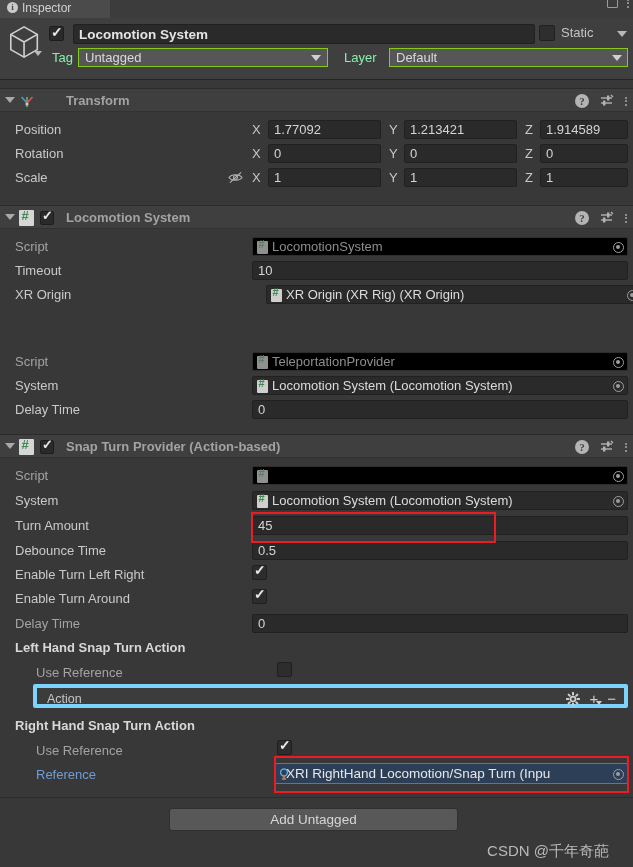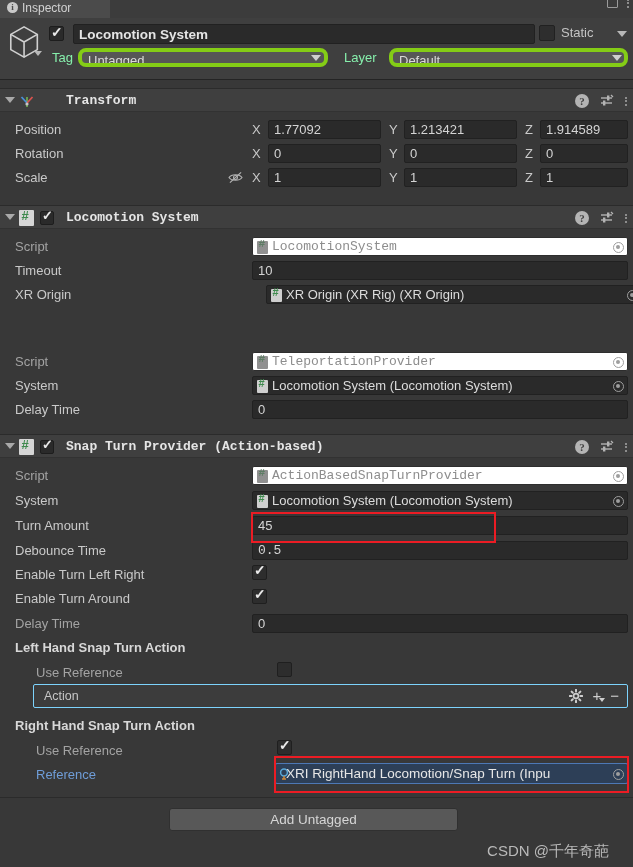--- a/index.html
+++ b/index.html
@@ -92,21 +92,21 @@
     position: absolute; left: 617px; top: 9px;
     width: 0; height: 0;
     border-left: 5px solid transparent; border-right: 5px solid transparent;
     border-top: 6px solid #b8b8b8;
   }
 
   .go-row2 { position: absolute; left: 0; top: 29px; width: 633px; height: 22px; }
   .mini-label { position: absolute; font-size: 13px; color: #86efac; }
   .dropdown {
     position: absolute; height: 19px;
-    background: #565656; border: 4px solid #84cc16; border-radius: 8px;
+    background: #565656; border: 1px solid #84cc16; border-radius: 0;
     color: #dadada; font-size: 13px; line-height: 17px; padding-left: 6px;
     white-space: nowrap; overflow: hidden;
   }
   .dd-caret {
     position: absolute; top: 7px;
     width: 0; height: 0;
     border-left: 5px solid transparent; border-right: 5px solid transparent;
     border-top: 6px solid #cfcfcf;
   }
 
@@ -138,21 +138,21 @@
     position: absolute; left: 40px; top: 5px;
     width: 14px; height: 14px; background: #2a2a2a;
     border: 1px solid #1d1d1d; border-radius: 2px;
   }
   .comp-check::after {
     content: "✓"; position: absolute; left: 1px; top: -4px;
     font-size: 13px; color: #e8e8e8; font-weight: bold;
   }
   .comp-title {
     position: absolute; top: 4px;
-    font-size: 13px; font-weight: bold; color: #e5e5e5; font-family: Liberation Mono, monospace;
+    font-size: 13px; font-weight: bold; color: #a3a3a3;
   }
   .comp-tools { position: absolute; right: 6px; top: 5px; display: flex; align-items: center; gap: 11px; }
   .help-icon {
     width: 14px; height: 14px; border-radius: 50%;
     background: #b4b4b4; color: #3f3f3f;
     font-size: 11px; font-weight: bold; line-height: 14px; text-align: center;
     font-family: "Liberation Serif", serif;
   }
   .preset-icon { width: 14px; height: 14px; position: relative; }
   .comp-body {
@@ -176,21 +176,21 @@
     background: #2a2a2a; border: 1px solid #212121; border-radius: 2px;
     color: #d4d4d4; font-size: 13px; line-height: 17px; padding-left: 5px;
     white-space: nowrap; overflow: hidden;
   }
   .obj-field { position: absolute; height: 19px; }
   .obj-inner {
     position: absolute; left: 0; top: 0; width: 100%; height: 19px;
     background: #2a2a2a; border: 1px solid #212121; border-radius: 2px;
     overflow: hidden;
   }
-  .obj-inner.readonly { background: #ffffff; border-color: #2e2e2e; font-family: Liberation Mono, monospace; }
+  .obj-inner.readonly { background: #000000; border-color: #2e2e2e; }
   .obj-icon {
     position: absolute; left: 4px; top: 2.5px;
     width: 11px; height: 13px; background: #cfcfcf; border-radius: 1px;
   }
   .obj-icon::after {
     content: "#"; position: absolute; left: 1.5px; top: -3px;
     font-size: 11px; font-weight: bold; color: #3f8a4e;
   }
   .obj-icon.dim { background: #909090; }
   .obj-icon.dim::after { color: #5d7d64; }
@@ -217,21 +217,21 @@
     background: #2d2d2d; border: 1px solid #1f1f1f; border-radius: 2px;
   }
   .cbox.checked::after {
     content: "✓"; position: absolute; left: 1px; top: -4px;
     font-size: 14px; color: #e9e9e9; font-weight: bold;
   }
 
   
   .action-row {
     position: absolute; height: 24px;
-    background: #3c3c3c; border: 1px solid #7dd3fc; border-radius: 2px;
+    background: #3c3c3c; border: 4px solid #7dd3fc; border-radius: 2px;
   }
   .action-lbl { position: absolute; left: 10px; top: 4px; font-size: 12.5px; color: #c6c6c6; }
   .action-tools { position: absolute; right: 8px; top: 4px; display: flex; align-items: center; gap: 9px; }
   .gear-icon { width: 14px; height: 14px; position: relative; }
   .plus-icon { font-size: 15px; color: #cfcfcf; line-height: 14px; position: relative; }
   .plus-icon::after {
     content: ""; position: absolute; right: -4px; bottom: 1px;
     width: 0; height: 0;
     border-left: 3px solid transparent; border-right: 3px solid transparent;
     border-top: 4px solid #cfcfcf;
@@ -508,21 +508,20 @@
         </span>
     </div>
   </div>
   <div class="comp-body" style="top:458px; height:337px;">
 
     <div class="prow" style="top:7px;">
       <span class="plabel dim">Script</span>
       <div class="obj-field" style="left:252px; top:1px; width:376px;">
         <div class="obj-inner readonly">
           <span class="obj-icon dim"></span>
-          <span class="obj-text dim">ActionBasedSnapTurnProvider</span>
           <span class="obj-picker"></span>
         </div>
       </div>
     </div>
 
     <div class="prow" style="top:32px;">
       <span class="plabel">System</span>
       <div class="obj-field" style="left:252px; top:1px; width:376px;">
         <div class="obj-inner">
           <span class="obj-icon"></span>
@@ -532,21 +531,21 @@
       </div>
     </div>
 
     <div class="prow" style="top:57px;">
       <span class="plabel">Turn Amount</span>
       <div class="field" style="left:252px; top:1px; width:376px;">45</div>
     </div>
 
     <div class="prow" style="top:82px;">
       <span class="plabel">Debounce Time</span>
-      <div class="field" style="left:252px; top:1px; width:376px;font-family:Liberation Mono, monospace;">0.5</div>
+      <div class="field" style="left:252px; top:1px; width:376px;">0.5</div>
     </div>
 
     <div class="prow" style="top:106px;">
       <span class="plabel">Enable Turn Left Right</span>
       <div class="cbox checked" style="left:252px; top:1px;"></div>
     </div>
 
     <div class="prow" style="top:130px;">
       <span class="plabel">Enable Turn Around</span>
       <div class="cbox checked" style="left:252px; top:1px;"></div>

